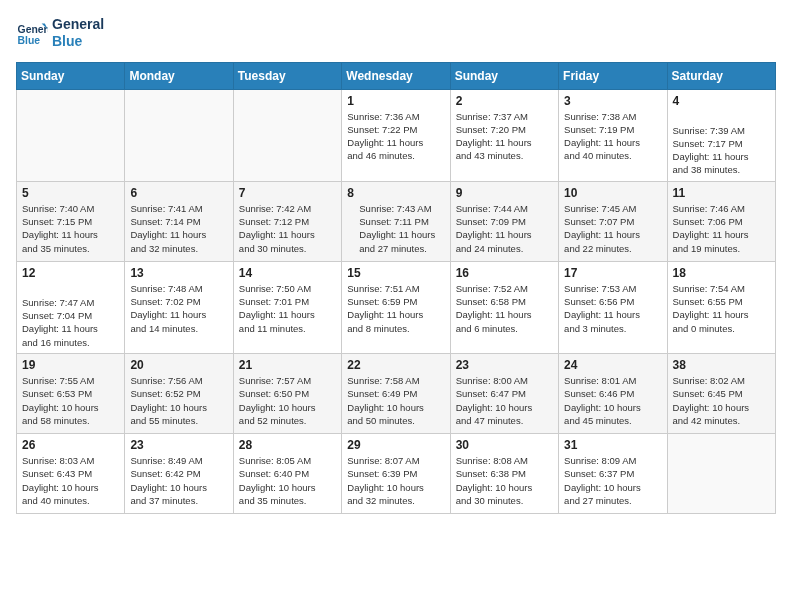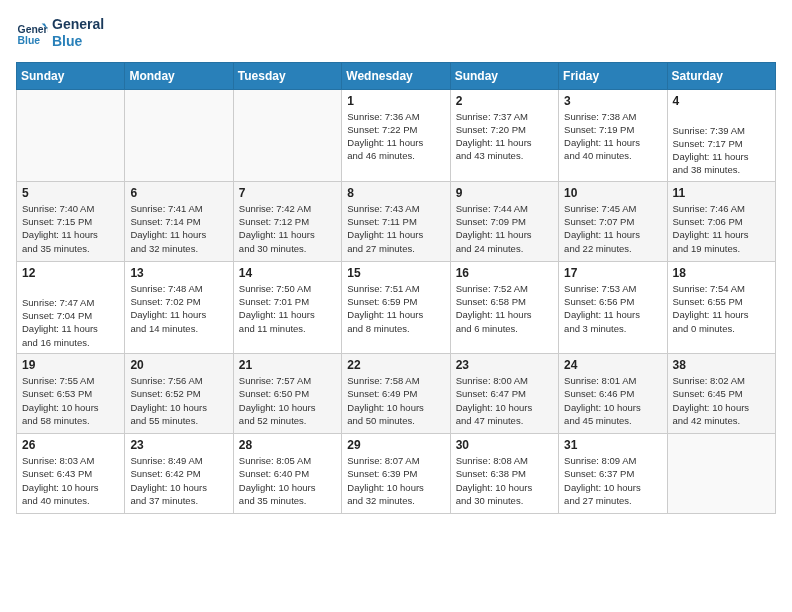--- a/index.html
+++ b/index.html
@@ -159,21 +159,21 @@
         </td>
         <td>
           <span class="day-num">7</span>
           <div class="day-info" style="white-space: pre-line;">Sunrise: 7:42 AM
 Sunset: 7:12 PM
 Daylight: 11 hours
 and 30 minutes.</div>
         </td>
         <td>
           <span class="day-num">8</span>
-          <div class="day-info" style="white-space: pre-line;">Sunrise: 7:43 AM
+          <div class="day-info" style="white-space: pre-line; margin-left: 12px;">Sunrise: 7:43 AM
 Sunset: 7:11 PM
 Daylight: 11 hours
 and 27 minutes.</div>
         </td>
         <td>
           <span class="day-num">9</span>
           <div class="day-info" style="white-space: pre-line;">Sunrise: 7:44 AM
 Sunset: 7:09 PM
 Daylight: 11 hours
 and 24 minutes.</div>

